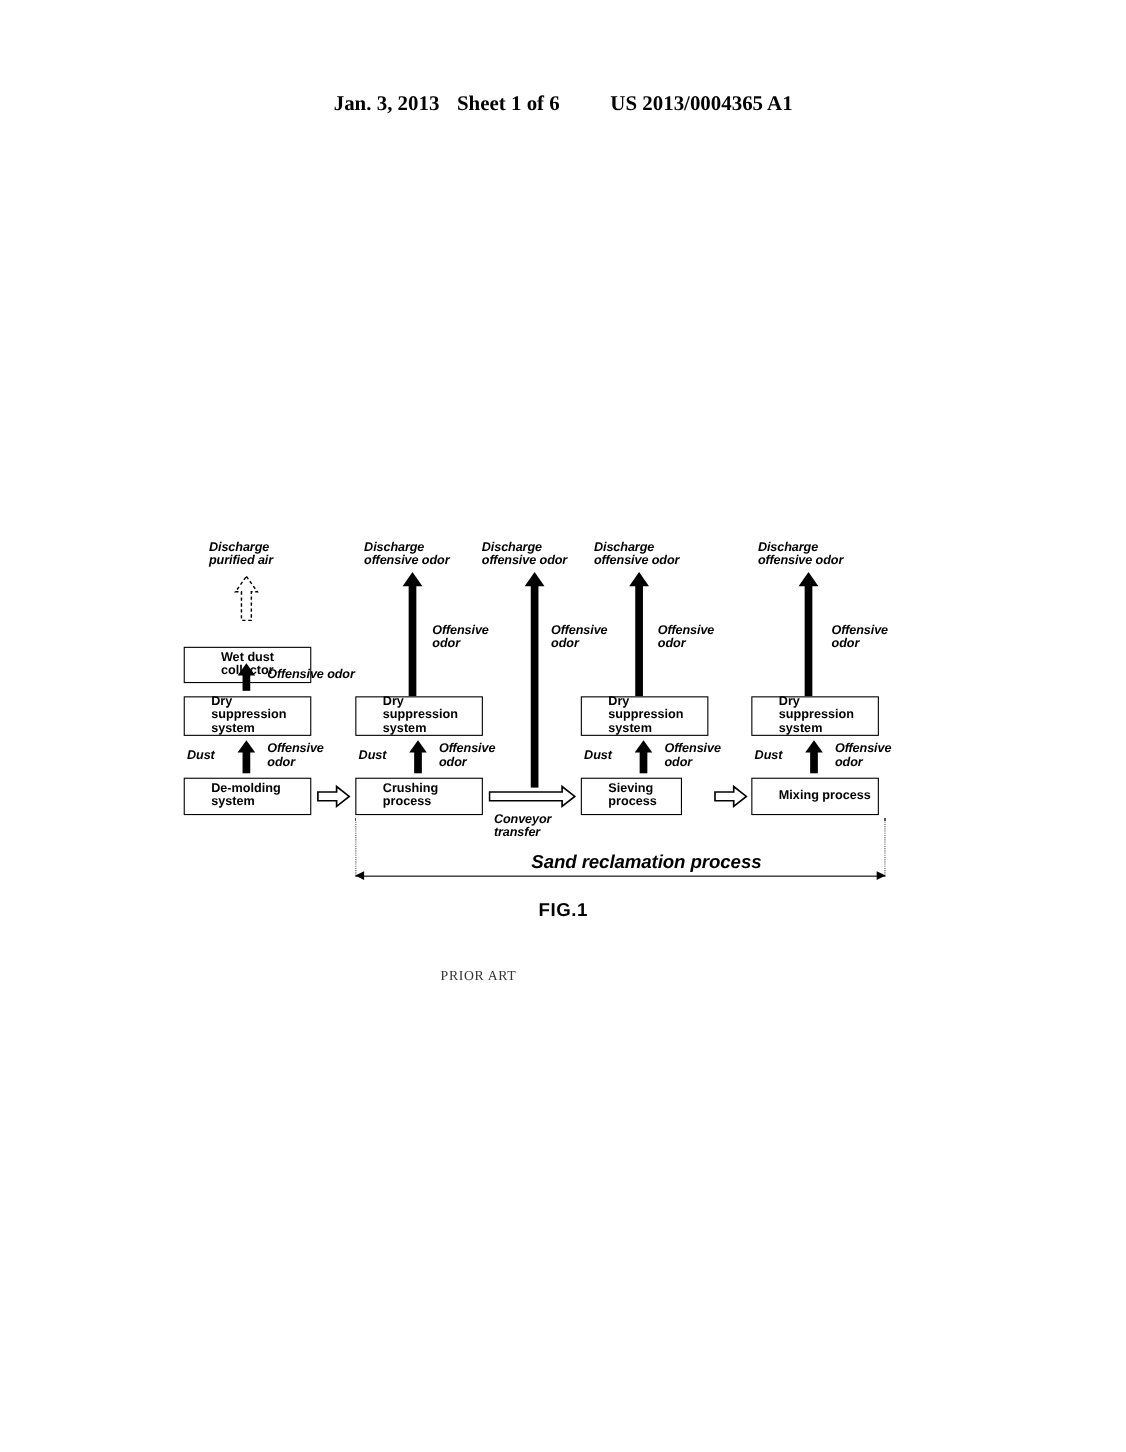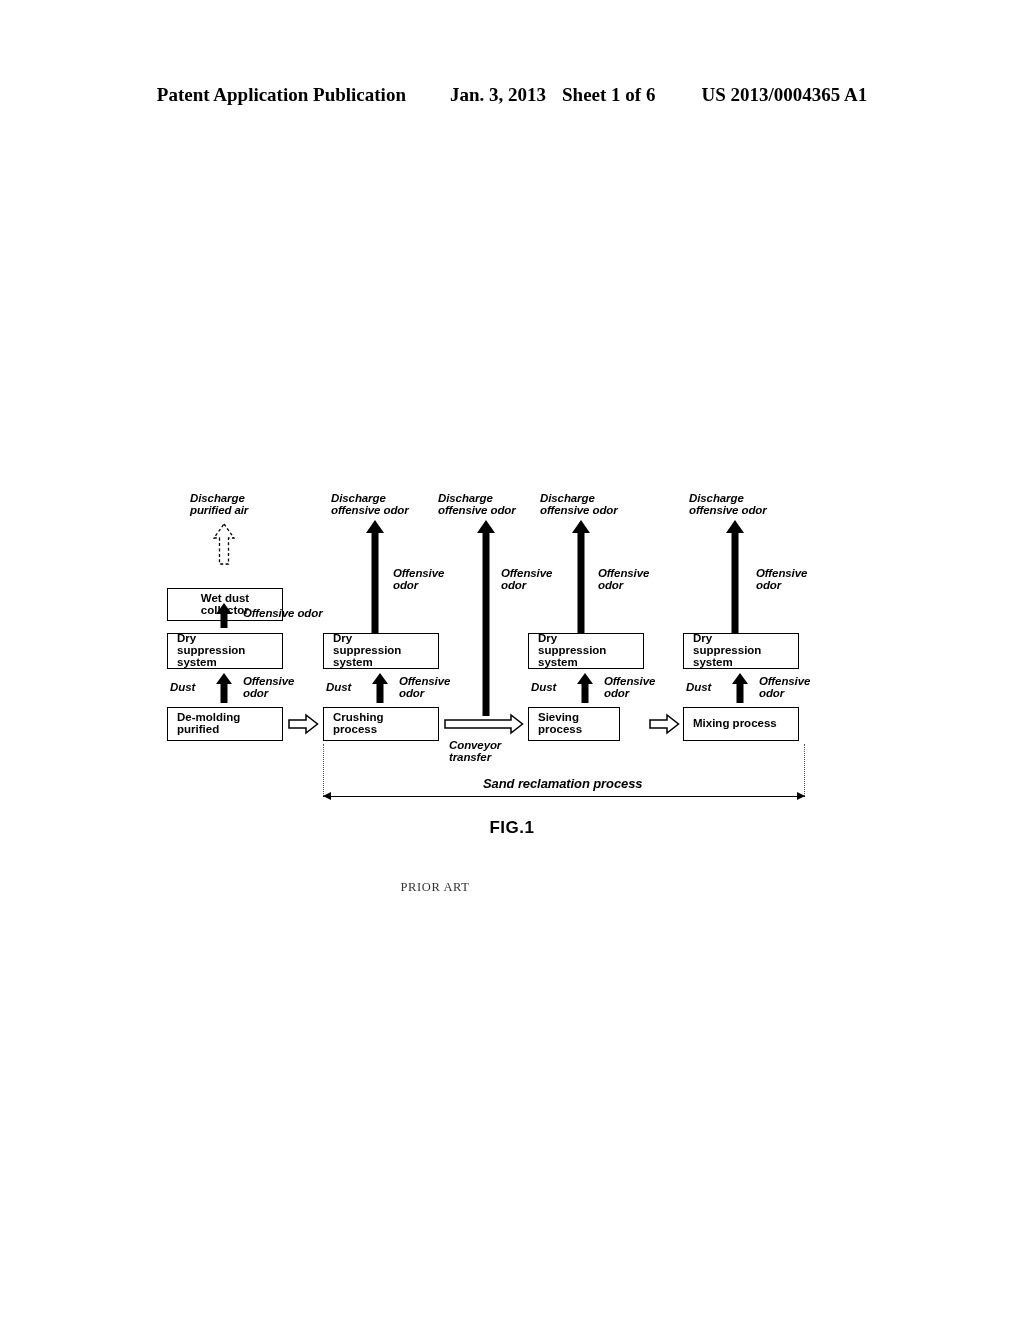--- a/index.html
+++ b/index.html
@@ -43,21 +43,21 @@
     box-sizing:border-box;
     font-family:"Liberation Sans",sans-serif;
     font-weight:bold;
     font-size:11.5px;
     line-height:11.8px;
     white-space:pre;
     display:flex;
     flex-direction:column;
     justify-content:center;
   }
-  .box.left{align-items:flex-start;padding-left:9px;}
+  .box.left{align-items:flex-start;padding-left:24px;}
   .box.center{align-items:center;}
   .box .ln{display:block;}
 
   
   .uparrow{position:absolute;}
   .uparrow .shaft{
     position:absolute;left:50%;transform:translateX(-50%);
     width:7px;background:#000;bottom:0;
   }
   .uparrow .head{
@@ -110,21 +110,20 @@
   #prior-art{
     position:absolute;left:0;top:880px;width:870px;text-align:center;
     font-family:"Liberation Serif",serif;
     font-size:12.5px;letter-spacing:0.6px;color:#333;
   }
 </style>
 </head>
 <body>
 
 <div id="page-header">
-  <span class="h-pub">Patent Application Publication</span>
   <span class="h-date">Jan. 3, 2013</span>
   <span class="h-sheet">Sheet 1 of 6</span>
   <span class="h-num">US 2013/0004365 A1</span>
 </div>
 
 <div id="figure">
 
   <div class="lbl" style="left:190px;top:493px;">Discharge
 purified air</div>
 
@@ -237,21 +236,21 @@
   <div class="uparrow smallup" style="left:728px;top:673px;width:24px;height:30px;">
     <div class="head"></div>
     <div class="shaft" style="height:20px;"></div>
   </div>
   <div class="lbl" style="left:686px;top:682px;">Dust</div>
   <div class="lbl" style="left:759px;top:676px;">Offensive
 odor</div>
 
   <div class="box left" style="left:167px;top:707px;width:116px;height:34px;">
     <span class="ln">De-molding
-purified</span>
+system</span>
   </div>
 
   <div class="box left" style="left:323px;top:707px;width:116px;height:34px;">
     <span class="ln">Crushing
 process</span>
   </div>
 
   <div class="box left" style="left:528px;top:707px;width:92px;height:34px;">
     <span class="ln">Sieving
 process</span>
@@ -283,18 +282,18 @@
 transfer</div>
 
   <div class="bracket" style="left:323px;top:744px;width:482px;height:55px;">
     <div class="vl" style="left:0;height:52px;"></div>
     <div class="vl" style="right:0;height:52px;"></div>
     <div class="hl" style="top:52px;"></div>
     <div class="tip l" style="top:48px;"></div>
     <div class="tip r" style="top:48px;"></div>
   </div>
 
-  <div class="lbl" style="left:483px;top:778px;font-size:13px;">Sand reclamation process</div>
+  <div class="lbl" style="left:483px;top:778px;font-size:17px;">Sand reclamation process</div>
 
 </div>
 
 <div id="fig-caption">FIG.1</div>
 <div id="prior-art">PRIOR ART</div>
 
 </body></html>

